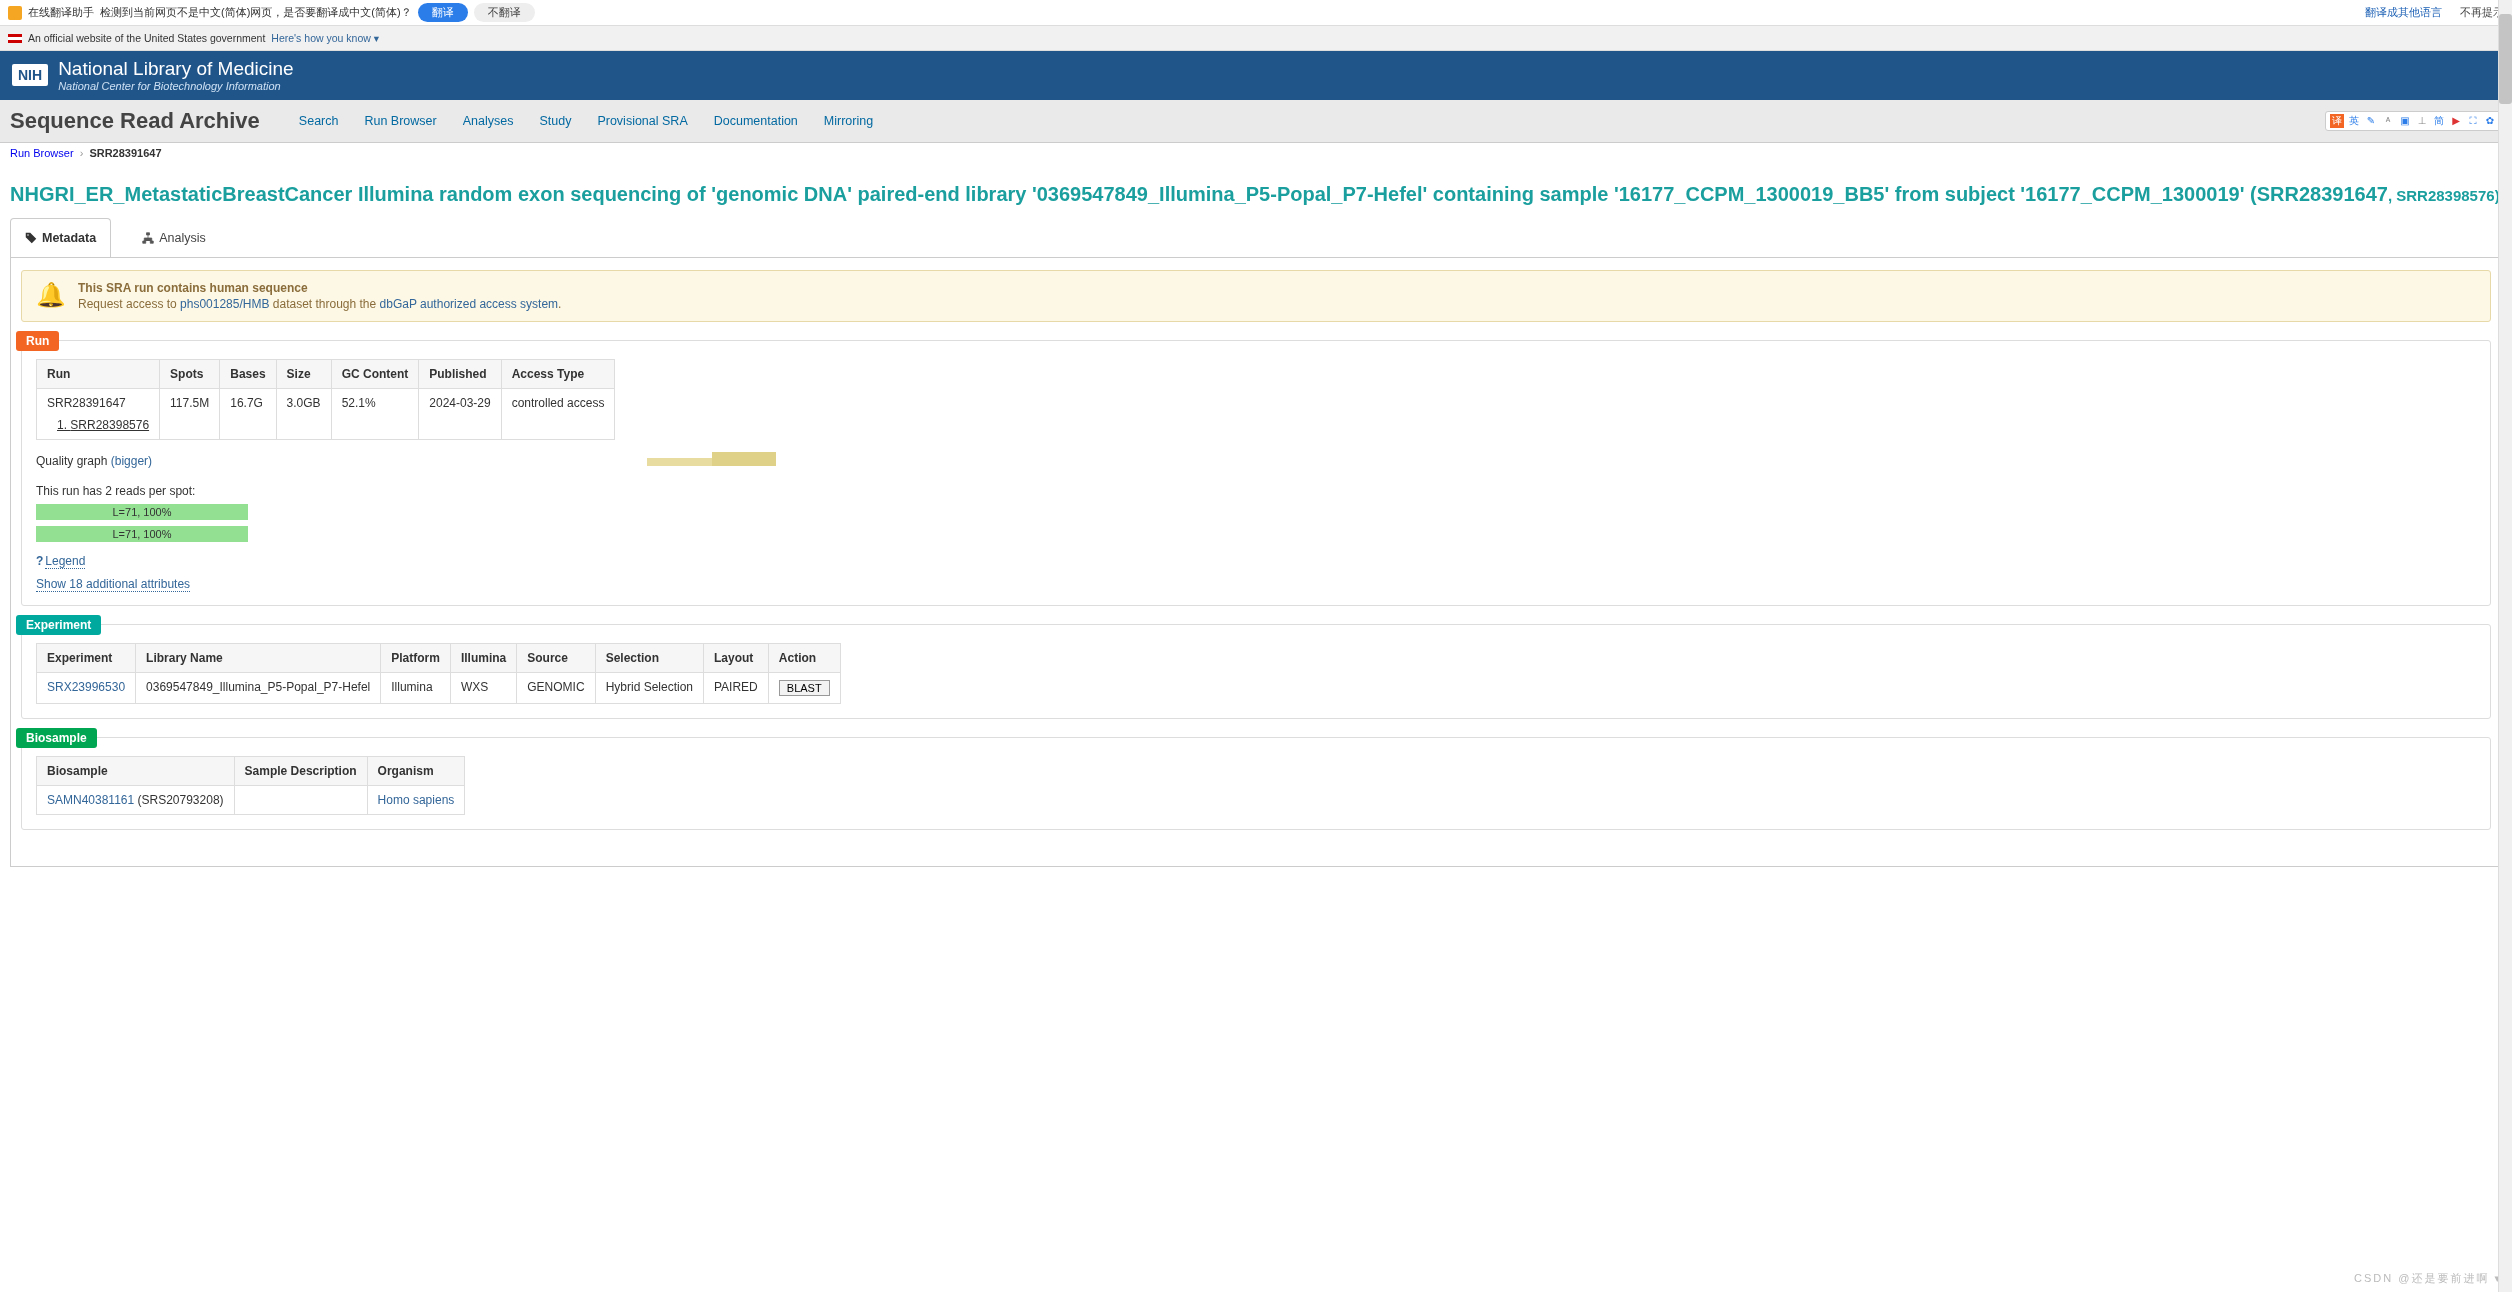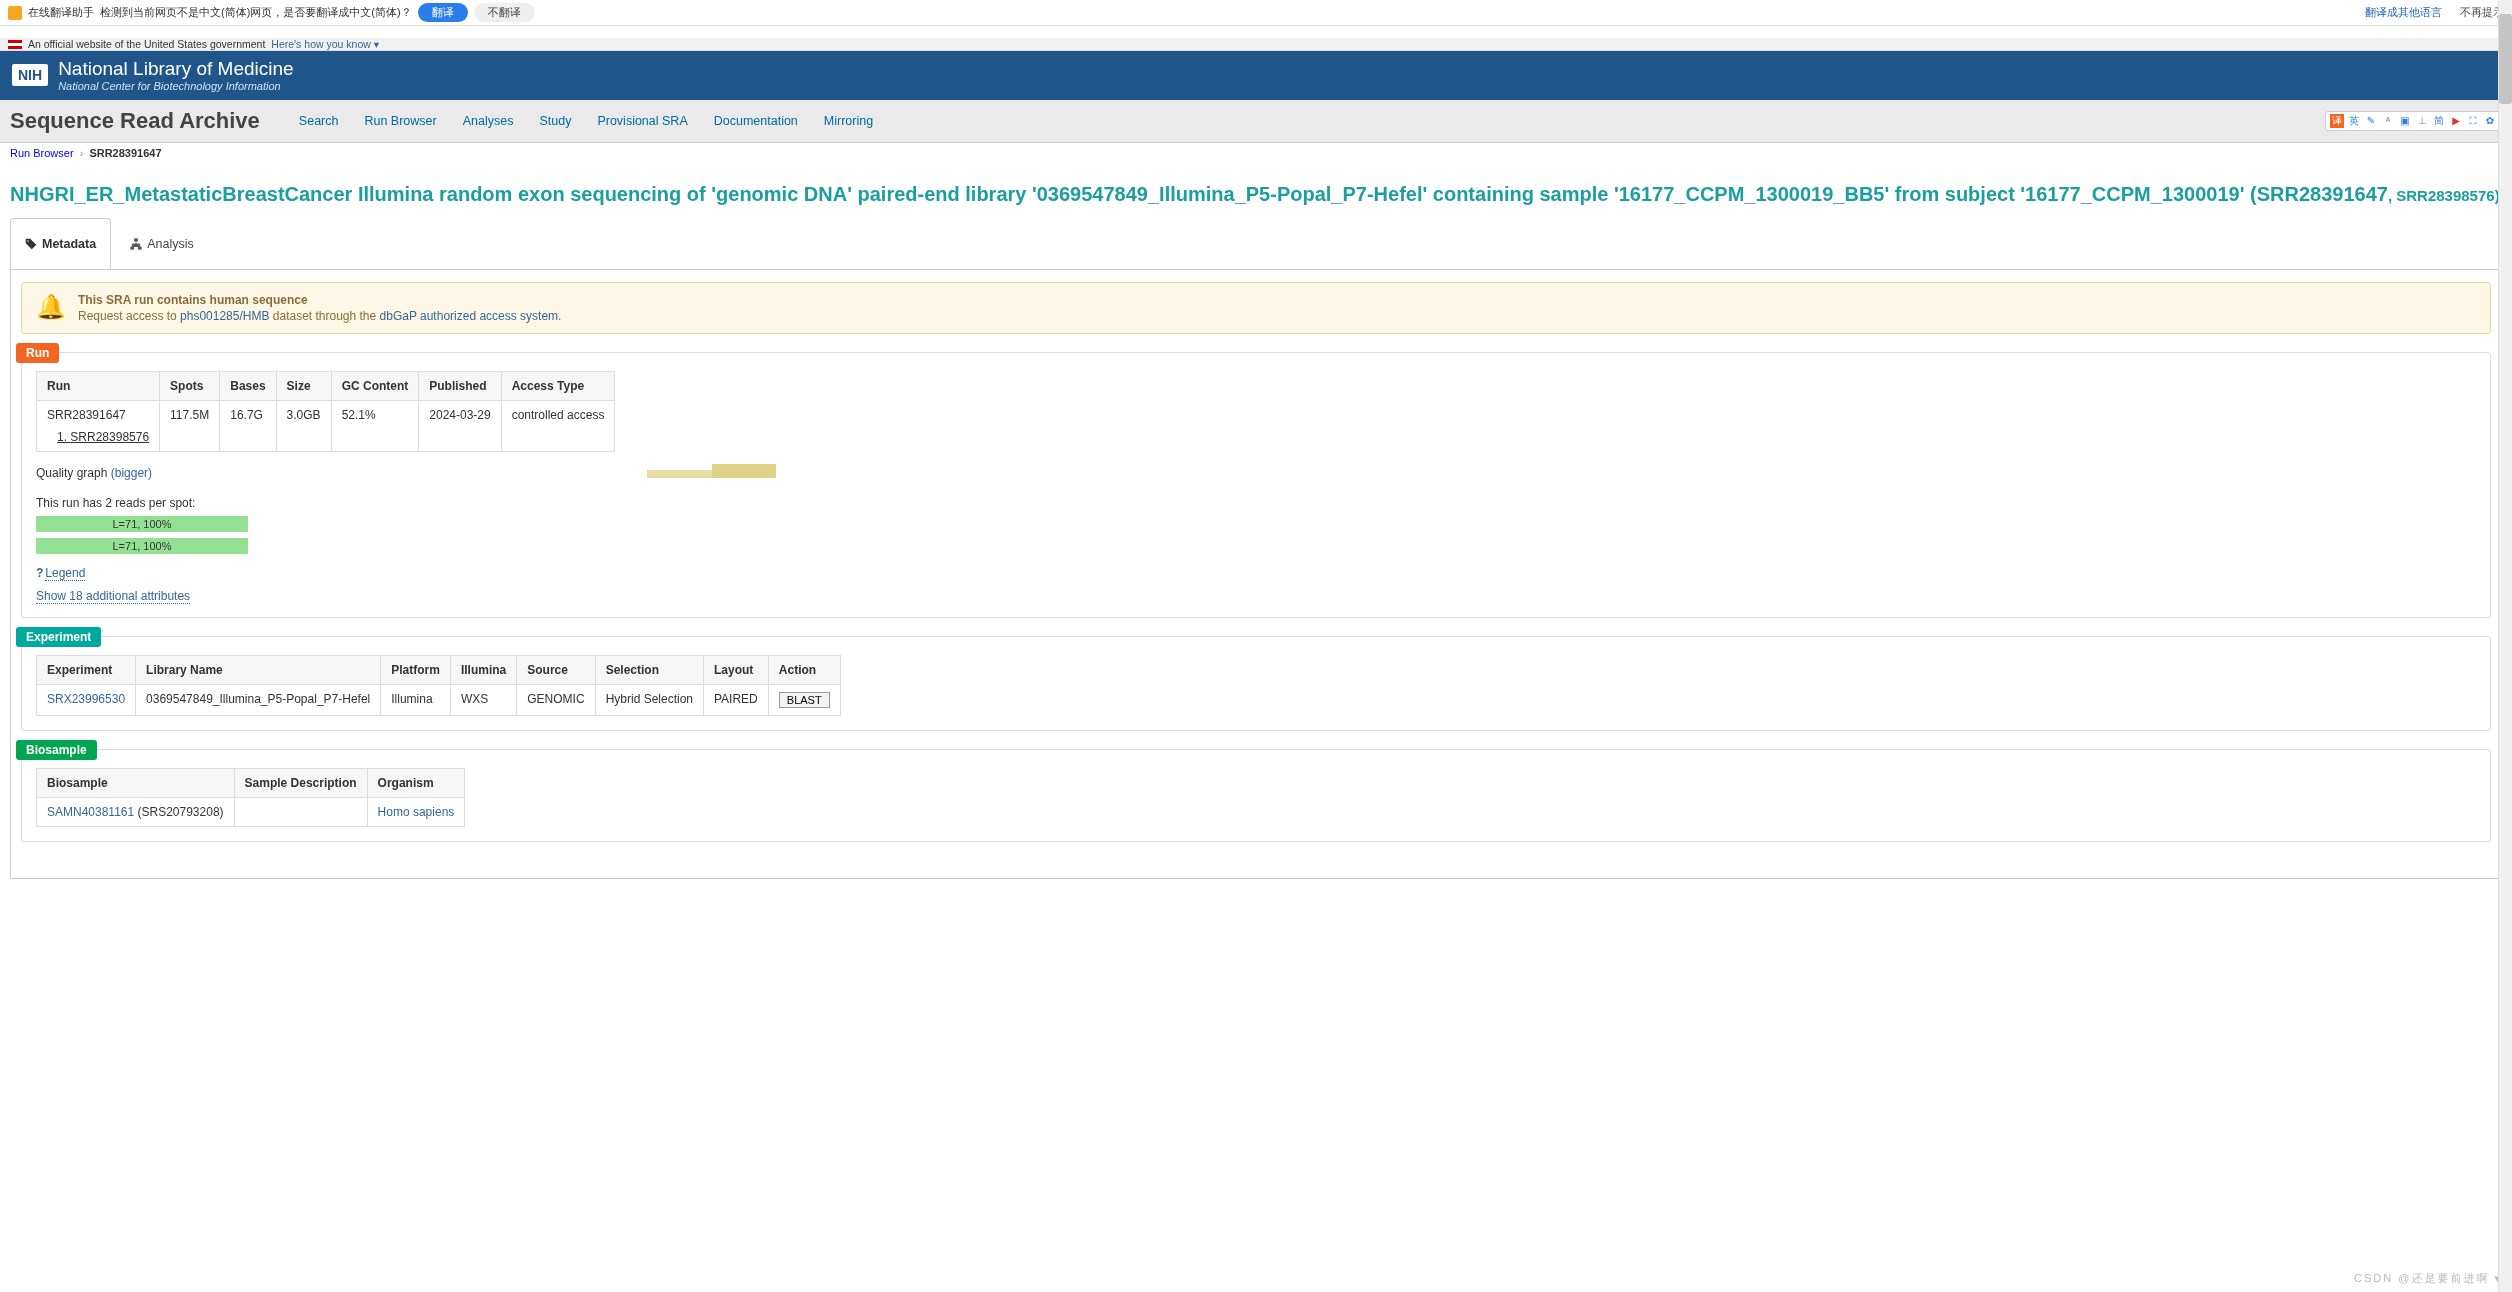--- a/index.html
+++ b/index.html
@@ -4,41 +4,41 @@
 <style>
 * { margin:0; padding:0; box-sizing:border-box; }
 body { font-family: Arial, Helvetica, sans-serif; font-size:12px; color:#333; background:#fff; }
 .translate-bar { display:flex; align-items:center; padding:3px 8px; border-bottom:1px solid #ddd; background:#fff; font-size:11px; gap:6px; }
 .translate-bar .icon-tr { width:14px; height:14px; background:#f5a623; border-radius:2px; display:inline-block; }
 .translate-bar .btn-blue { background:#2b7de9; color:#fff; border:none; padding:2px 14px; border-radius:10px; font-size:11px; }
 .translate-bar .btn-gray { background:#eee; color:#444; border:none; padding:2px 14px; border-radius:10px; font-size:11px; }
 .translate-bar .right-links { margin-left:auto; display:flex; gap:18px; }
 .translate-bar .right-links a { color:#1a5fb4; }
 .translate-bar .right-links a.nosuggest { color:#444; }
-.gov-banner { background:#f1f1f1; font-size:10.5px; padding:0 8px; display:flex; align-items:center; gap:6px; border-bottom:1px solid #ddd;margin-top:12px; }
+.gov-banner { background:#f1f1f1; font-size:10.5px; padding:6px 8px; display:flex; align-items:center; gap:6px; border-bottom:1px solid #ddd; }
 .gov-banner .flag { width:14px; height:9px; background:linear-gradient(to bottom,#c00 0 33%,#fff 33% 66%,#c00 66%); display:inline-block; }
 .gov-banner .know { color:#336699; }
 .nih-header { background:#20558a; color:#fff; padding:8px 12px; display:flex; align-items:center; gap:10px; }
 .nih-logo { background:#fff; color:#20558a; font-weight:bold; padding:3px 6px; border-radius:2px; font-size:14px; }
 .nih-header .title { font-size:19px; line-height:1.1; }
 .nih-header .subtitle { font-size:11px; font-style:italic; color:#cde0f3; }
 .sra-bar { background:#eaeaea; border-bottom:1px solid #ccc; display:flex; align-items:center; padding:0 10px; }
 .sra-bar h1 { font-size:22px; color:#444; font-weight:bold; padding:8px 2px 8px 0; }
 .sra-nav { display:flex; margin-left:24px; }
 .sra-nav a { padding:12px 13px; color:#0369a1; font-size:12.5px; }
 .sra-tools { margin-left:auto; display:flex; align-items:center; gap:3px; background:#fff; border:1px solid #ccc; padding:2px 4px; border-radius:3px; }
 .sra-tools span { width:14px; height:14px; display:inline-block; font-size:10px; text-align:center; line-height:14px; }
 .crumbs { padding:4px 10px; font-size:11px; color:#336699; }
 .crumbs .sep { color:#999; margin:0 3px; }
 .crumbs .current { font-weight:bold; color:#333; }
 .main { padding:8px 10px 40px; }
 h2.page-title { color:#1b9e9e; font-size:20px; font-weight:bold; line-height:1.35; margin:10px 0 4px; }
 h2.page-title .srr2 { font-size:15px; }
 .tabset { border-bottom:1px solid #ccc; display:flex; margin-top:10px; }
-.tab { border:1px solid #ccc; border-bottom:none; padding:18px 14px; font-size:12.5px; color:#333; background:#fff; border-radius:4px 4px 0 0; margin-right:4px; display:flex; align-items:center; gap:5px; }
+.tab { border:1px solid #ccc; border-bottom:none; padding:12px 14px; font-size:12.5px; color:#333; background:#fff; border-radius:4px 4px 0 0; margin-right:16px; display:flex; align-items:center; gap:5px; }
 .tab.inactive { border-color:transparent; color:#444; }
 .tab .ic { width:12px; height:12px; display:inline-block; }
 .panel { border:1px solid #ccc; border-top:none; padding:12px 10px 24px; }
 .alert { border:1px solid #e8d9a8; background:#fdf8e6; border-radius:3px; padding:10px 14px; display:flex; gap:14px; align-items:flex-start; margin-bottom:16px; }
 .alert .bell { width:28px; height:28px; color:#8a6d3b; font-size:24px; }
 .alert .msg .t { font-weight:bold; color:#8a6d3b; font-size:12px; }
 .alert .msg .d { font-size:12px; color:#8a6d3b; margin-top:2px; }
 .alert a { color:#336699; }
 .section { border:1px solid #ddd; border-radius:3px; padding:18px 14px 14px; margin:18px 0 12px; position:relative; }
 .section .badge { position:absolute; top:-10px; left:-6px; color:#fff; font-size:12px; font-weight:bold; padding:3px 10px; border-radius:3px; }

